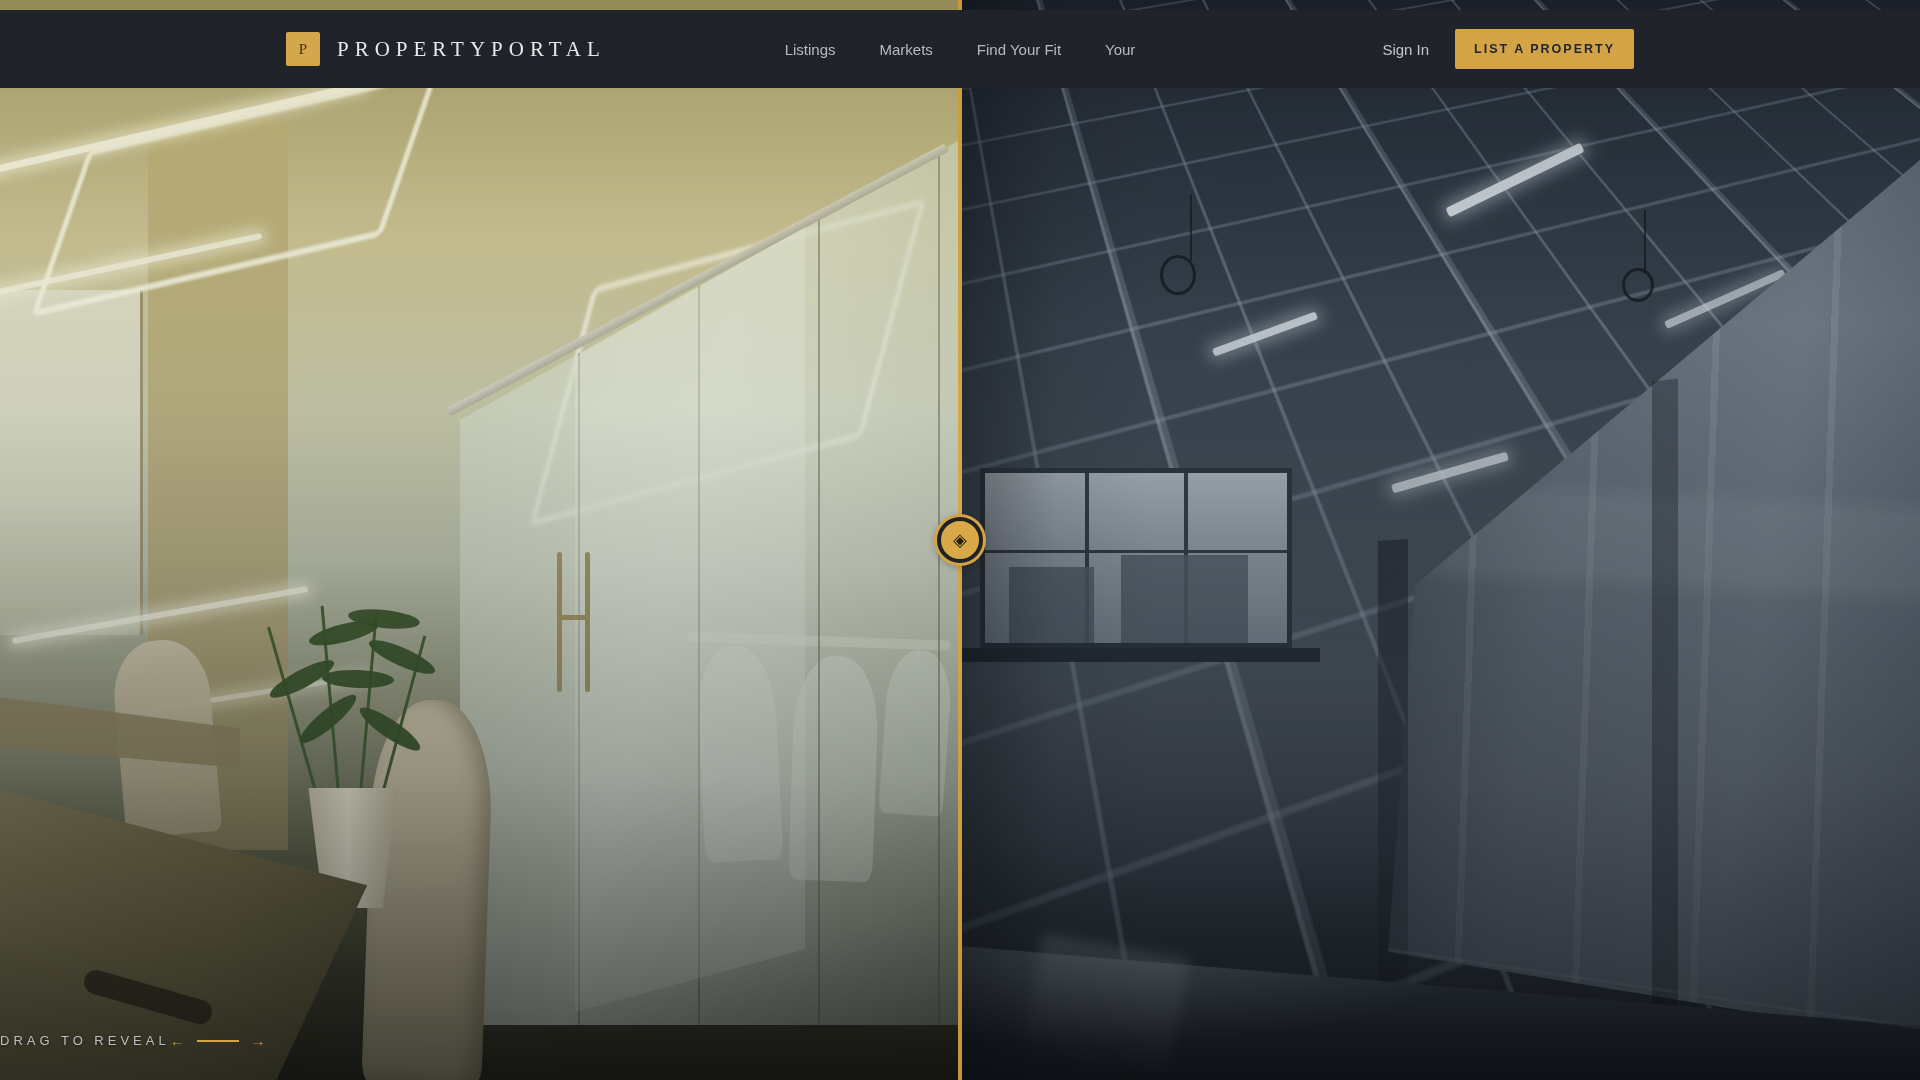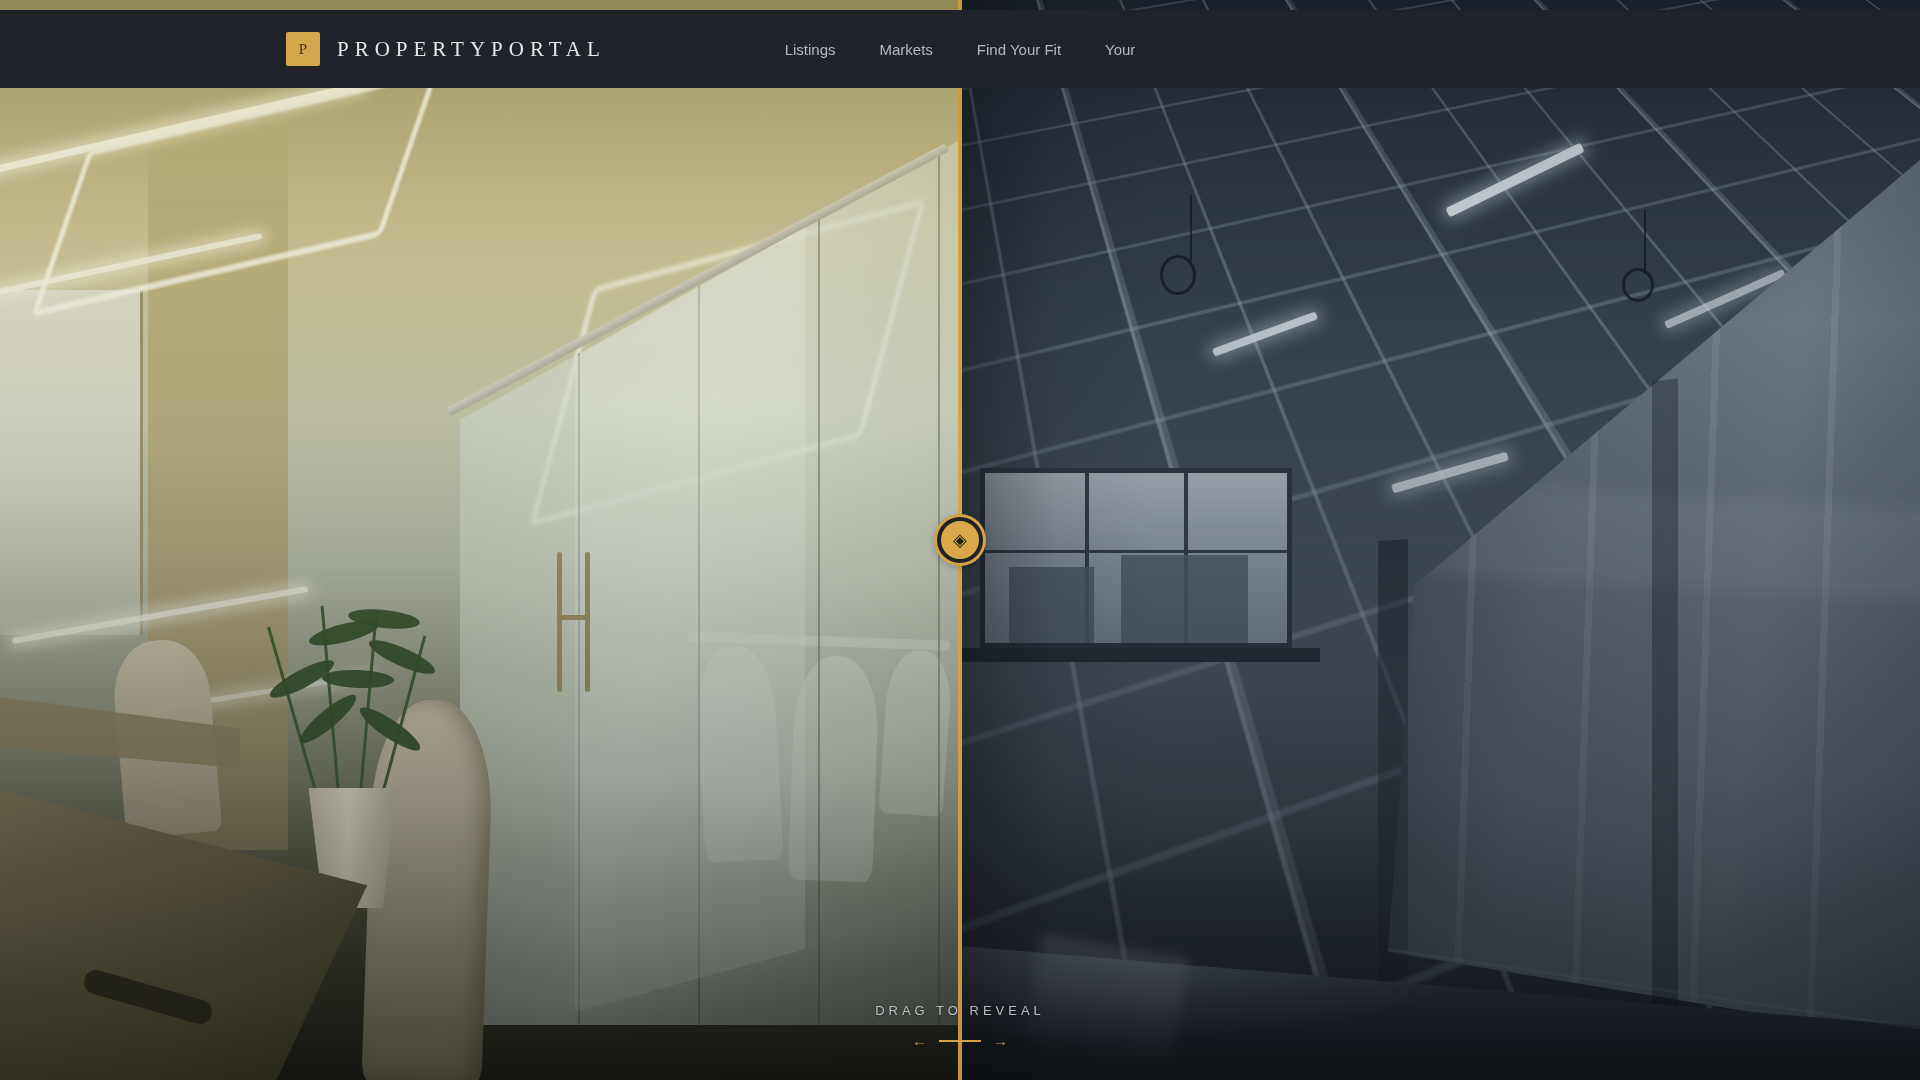--- a/index.html
+++ b/index.html
@@ -102,21 +102,21 @@
   .r-baseline{left:428px;top:948px;width:545px;height:3px;background:rgba(160,172,182,.25);transform:rotate(8.4deg);transform-origin:left center}
   .r-tint{inset:0;background:linear-gradient(90deg,rgba(8,12,16,.4) 0%,rgba(8,12,16,.08) 10%,transparent 20%),
     linear-gradient(180deg,rgba(14,20,30,.32) 0%,rgba(14,20,30,.10) 30%,rgba(8,12,18,.38) 72%,rgba(4,7,11,.68) 100%)}
 
   
   .divider{position:absolute;left:958px;top:0;bottom:0;width:4px;background:linear-gradient(180deg,#c69a3c,var(--gold-bright) 45%,#c2963a);z-index:5}
   .handle{position:absolute;left:960px;top:540px;width:46px;height:46px;transform:translate(-50%,-50%);
     border-radius:50%;background:var(--gold-bright);border:4px solid #1e2227;box-shadow:0 0 0 3px var(--gold),0 2px 10px rgba(0,0,0,.45);
     display:flex;align-items:center;justify-content:center;z-index:6;cursor:ew-resize}
   .handle span{font-size:18px;line-height:1;color:#241f15}
-  .drag-hint{position:absolute;left:0;right:0;bottom:32px;z-index:6;display:flex;flex-direction:column;align-items:center;gap:15px}
+  .drag-hint{position:absolute;left:0;right:0;bottom:32px;z-index:6;display:flex;flex-direction:row;align-items:center;gap:0}
   .drag-label{font-size:13px;letter-spacing:4px;color:var(--hint-text);opacity:.9;text-shadow:0 1px 3px rgba(0,0,0,.5)}
   .drag-arrows{display:flex;align-items:center;gap:12px}
   .drag-arrows .arr{font-size:15px;line-height:1;color:#bf9440}
   .drag-line{width:42px;height:2px;background:var(--gold)}
 
   
   header{position:absolute;top:10px;left:0;right:0;height:78px;background:var(--header-bg);z-index:10}
   .header-inner{width:1348px;height:100%;margin:0 auto;display:flex;align-items:center;position:relative}
   .brand{display:flex;align-items:center;gap:17px;cursor:pointer}
   .brand-mark{width:34px;height:34px;border-radius:2px;background:#d5a74c;display:flex;align-items:center;justify-content:center;
@@ -228,14 +228,18 @@
         <span>P</span>
       </span>
       <span class="brand-name">PROPERTYPORTAL</span>
     </div>
     <nav>
       <a>Listings</a>
       <a>Markets</a>
       <a>Find Your Fit</a>
       <a>Your</a>
     </nav>
+    <div class="actions">
+      <span class="signin">Sign In</span>
+      <button class="cta">LIST A PROPERTY</button>
+    </div>
   </div>
 </header>
 
 </body></html>

